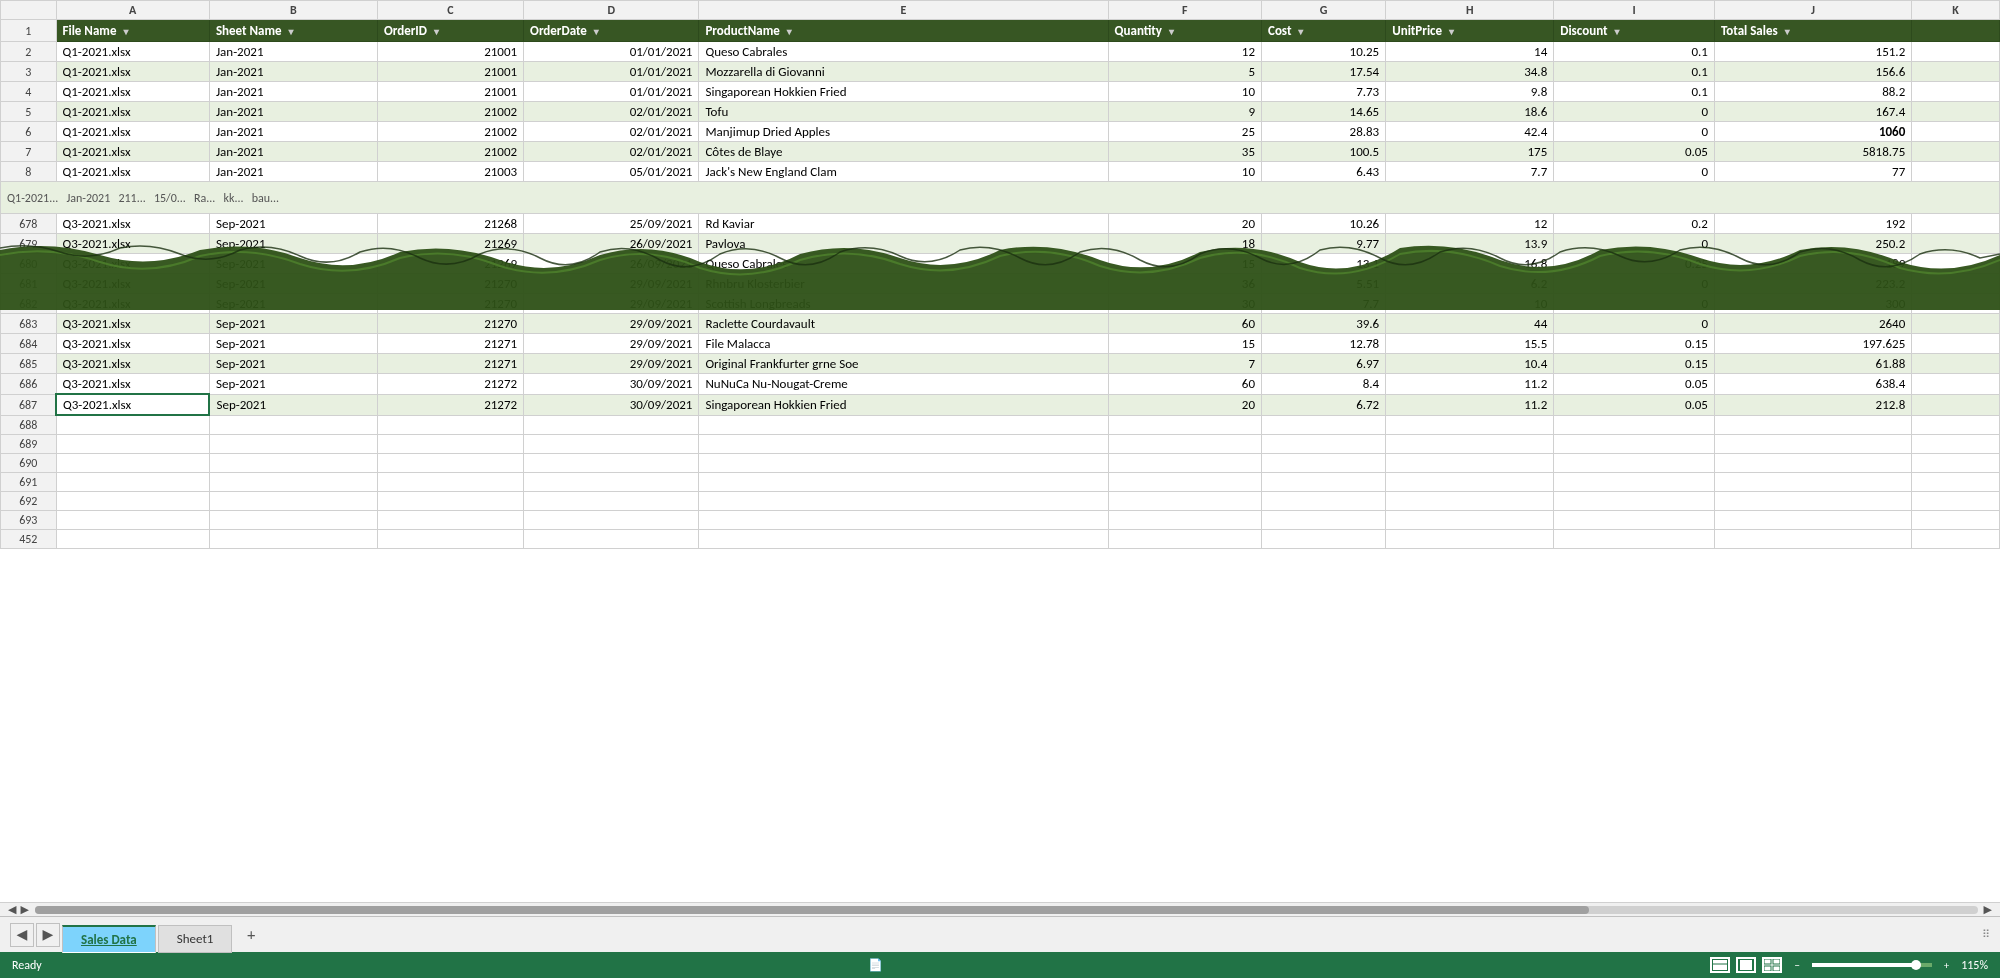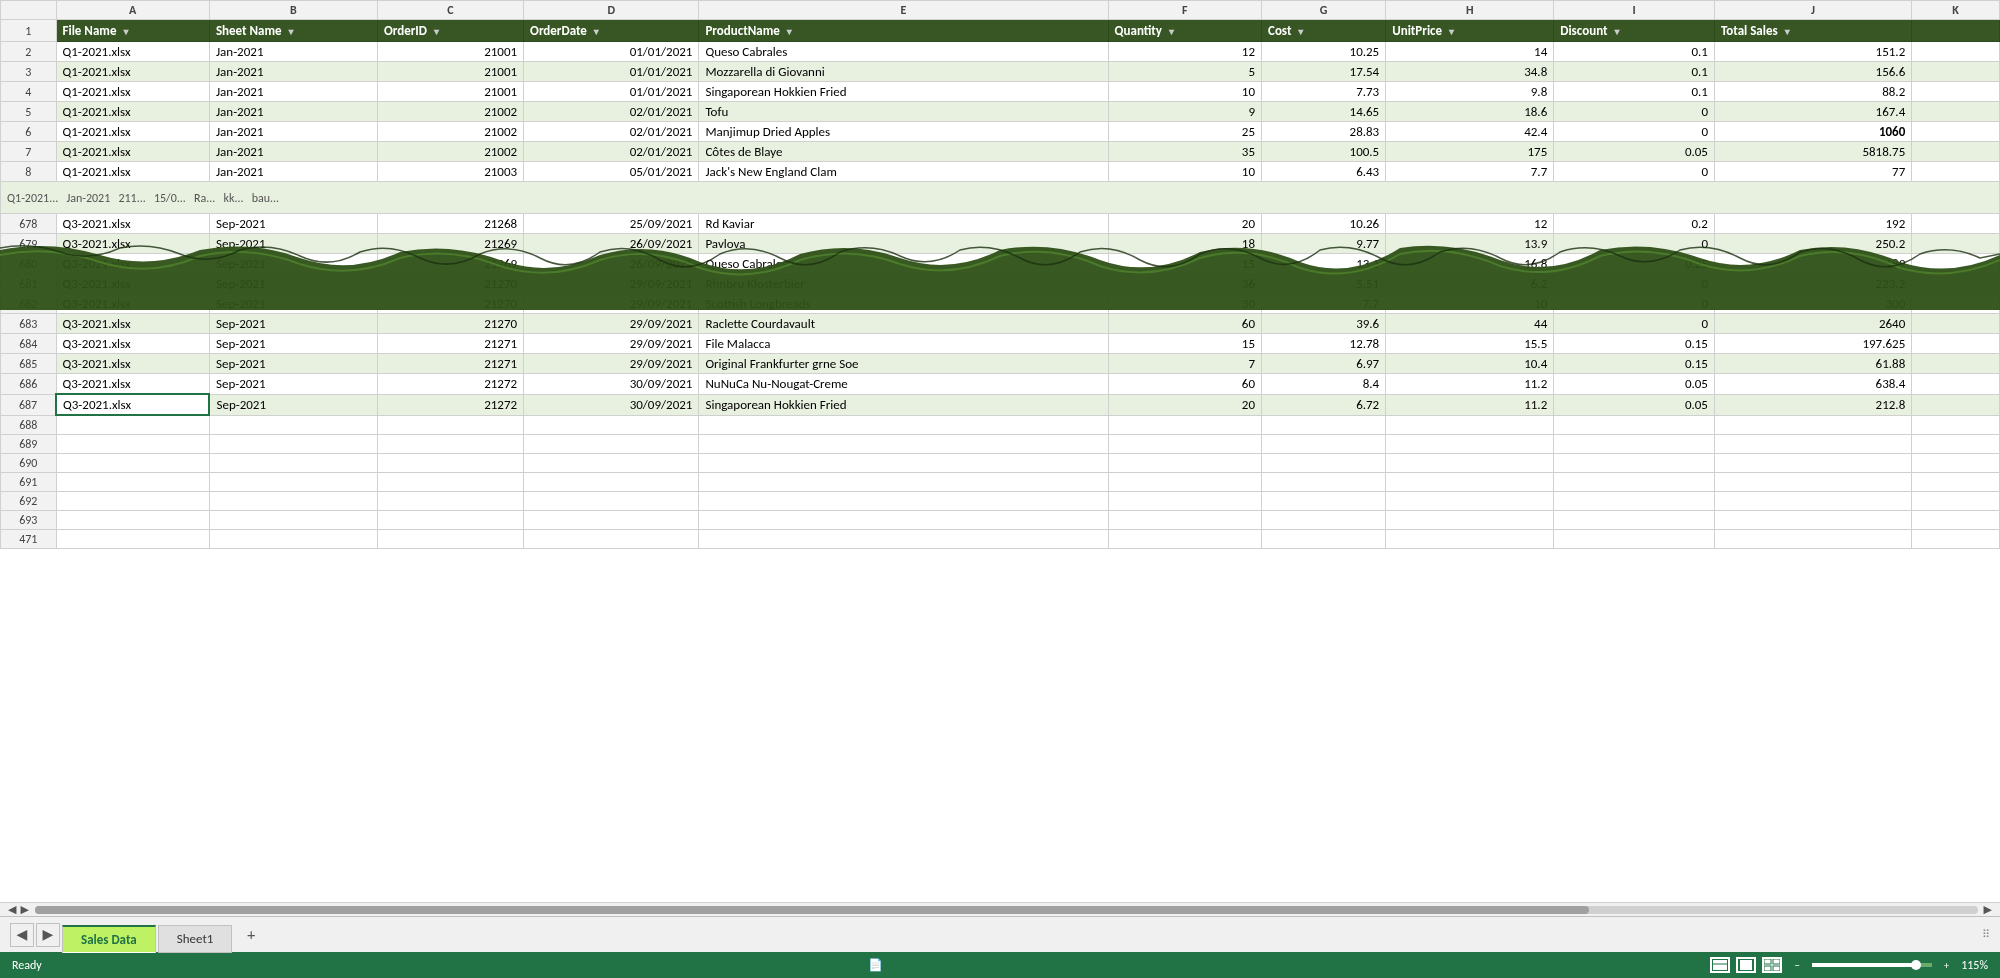--- a/index.html
+++ b/index.html
@@ -138,25 +138,26 @@
       align-items: center;
       border: 1px solid #c0c0c0;
       cursor: pointer;
       font-size: 13px;
       margin-right: 2px;
       position: relative;
       top: 4px;
     }
 
     .tab-item.active {
-      background: #bef264;
+      background: #7dd3fc;
       border-bottom: 1px solid #fff;
       color: #217346;
       font-weight: bold;
       border-top: 2px solid #217346;
+      text-decoration: underline;
     }
 
     .tab-item.inactive {
       background: #e0e0e0;
       color: #333;
     }
 
     .tab-add {
       width: 26px;
       height: 26px;
@@ -632,21 +633,21 @@
             <td class="cell"></td>
             <td class="cell"></td>
             <td class="cell"></td>
             <td class="cell"></td>
             <td class="cell"></td>
             <td class="cell"></td>
             <td class="cell"></td>
             <td class="cell"></td>
           </tr>
           <tr class="empty-row">
-            <td class="row-num">471</td>
+            <td class="row-num">452</td>
             <td class="cell"></td>
             <td class="cell"></td>
             <td class="cell"></td>
             <td class="cell"></td>
             <td class="cell"></td>
             <td class="cell"></td>
             <td class="cell"></td>
             <td class="cell"></td>
             <td class="cell"></td>
             <td class="cell"></td>

